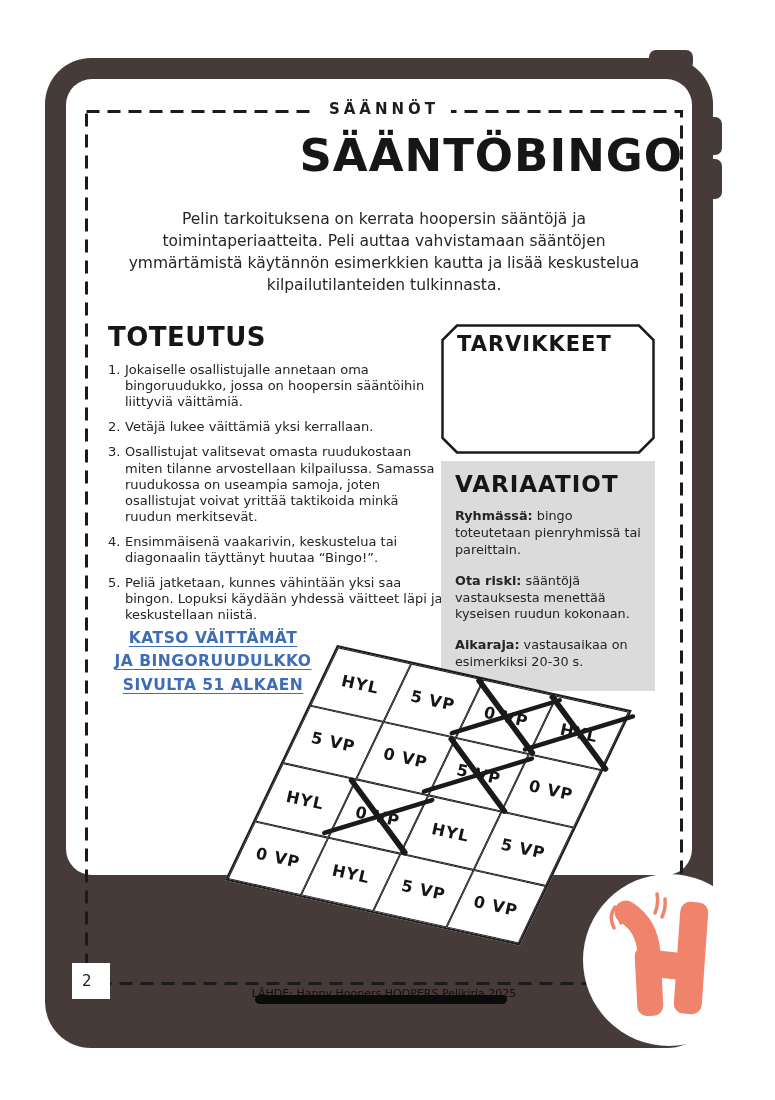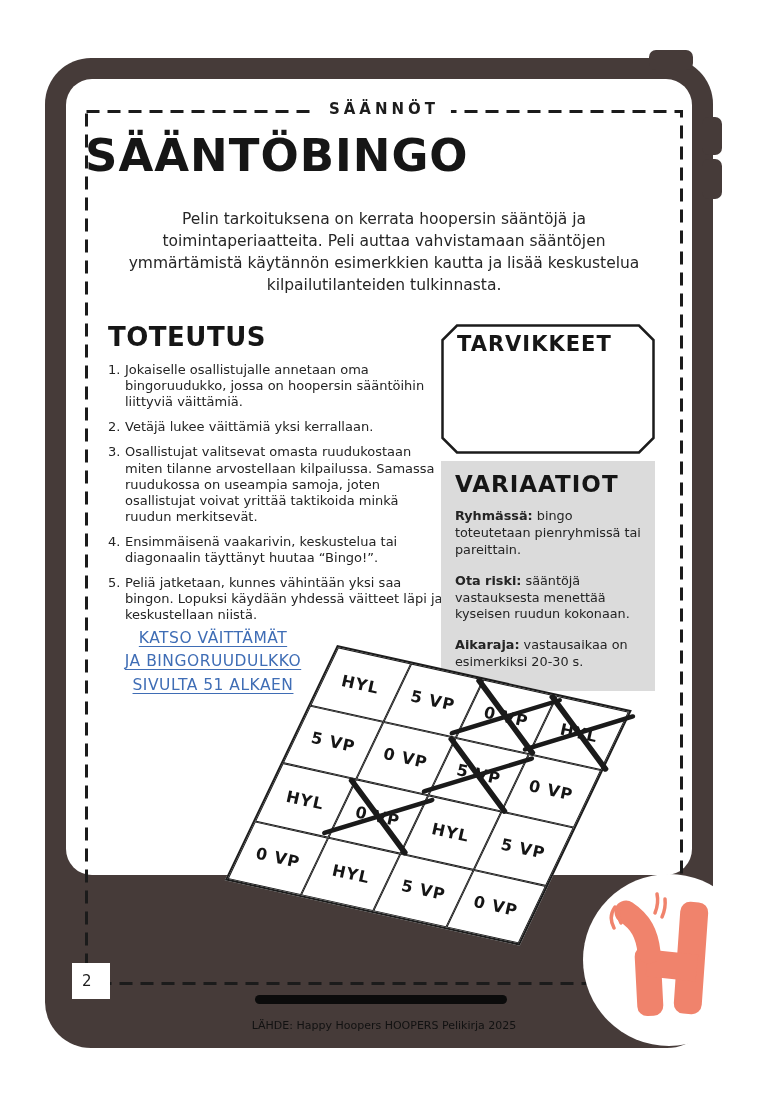--- a/index.html
+++ b/index.html
@@ -16,21 +16,21 @@
   .btn-vol{right:-9px;width:20px;border-radius:7px;}
   .btn-vol1{top:59px;height:38px;}
   .btn-vol2{top:101px;height:40px;}
   .screen{position:absolute;left:21px;top:21px;width:626px;height:796px;
     background:#ffffff;border-radius:26px;}
   
   .dashed-frame{position:absolute;left:19px;top:31px;}
   .kicker{position:absolute;top:21px;left:318px;transform:translateX(-50%);
     background:#fff;padding:0 12px;font-size:15px;font-weight:600;
     letter-spacing:4px;white-space:nowrap;color:#1d1d1d;}
-  .title{position:absolute;top:50px;left:19px;width:598px;text-align:left;
+  .title{position:absolute;top:50px;left:19px;width:598px;text-align:right;
     font-size:45px;font-weight:700;letter-spacing:1px;color:#161616;}
   .intro{position:absolute;top:129px;left:48px;width:540px;text-align:center;
     font-size:15.5px;line-height:1.43;color:#262626;}
   
   .toteutus{position:absolute;left:42px;top:243px;width:340px;}
   .sec-h{margin:0 0 10px 0;font-size:26px;font-weight:700;letter-spacing:.5px;color:#161616;}
   .steps{list-style:none;counter-reset:n;margin:0;padding:0;
     font-size:13px;line-height:1.24;color:#242424;}
   .steps li{counter-increment:n;position:relative;padding-left:17px;margin-bottom:9px;}
   .steps li::before{content:counter(n)".";position:absolute;left:0;top:0;}
@@ -46,40 +46,40 @@
   .chev{width:13px;height:13px;background:#111;flex:0 0 13px;
     clip-path:polygon(0 0,45% 0,100% 50%,45% 100%,0 100%,42% 50%);}
   
   .variaatiot{position:absolute;left:375px;top:382px;width:214px;min-height:198px;
     background:#DBDBDB;box-sizing:border-box;padding:10px 14px 6px;}
   .variaatiot h2{margin:0 0 11px 0;font-size:23px;font-weight:700;letter-spacing:1px;color:#161616;}
   .variaatiot p{margin:0 0 14px 0;font-size:12.8px;line-height:1.32;color:#242424;}
   .lead{font-weight:700;}
   
   .link-block{position:absolute;left:40px;top:548px;width:214px;text-align:center;
-    font-size:15.5px;font-weight:400;line-height:1.5;color:#3F6DB5;cursor:pointer;}
+    font-size:15.5px;font-weight:700;line-height:1.5;color:#3F6DB5;cursor:pointer;}
   .link-line{display:block;text-decoration:underline;text-underline-offset:3px;letter-spacing:.5px;}
   
   .bingo{position:absolute;left:271px;top:566px;width:298px;height:250px;
     transform:rotate(12.5deg) skewX(-13deg);transform-origin:top left;
     display:grid;grid-template-columns:repeat(4,1fr);grid-template-rows:repeat(4,1fr);
     border:2.5px solid #1c1c1c;background:#fff;}
   .cell{border:1.2px solid #1c1c1c;display:flex;align-items:center;justify-content:center;
     position:relative;font-weight:700;font-size:16px;color:#151515;}
   .cell .lbl{transform:skewX(13deg);letter-spacing:1px;white-space:nowrap;}
   .cell.crossed::before,.cell.crossed::after{content:"";position:absolute;left:-23%;
     width:146%;top:47%;height:5px;background:#1a1a1a;border-radius:3px;z-index:2;}
   .cell.crossed::before{transform:rotate(36deg);}
   .cell.crossed::after{transform:rotate(-33deg);}
   
   .pagenum{position:absolute;left:6px;top:884px;width:38px;height:36px;background:#fff;
     display:flex;align-items:center;font-size:15px;color:#1d1d1d;padding-left:10px;
     box-sizing:border-box;z-index:2;}
   .footer{position:absolute;top:908px;left:19px;width:598px;text-align:center;
-    font-size:11px;color:#111;z-index:1;margin-top:32px;}
+    font-size:11px;color:#111;z-index:1;}
   .footer-bar{position:absolute;top:916px;left:189px;width:252px;height:9px;
     background:#0b0b0b;border-radius:4.5px;z-index:2;}
   
   .logo{position:absolute;left:583px;top:874px;width:172px;height:172px;z-index:6;}
   .blob{position:absolute;inset:0;background:#fff;border-radius:50%;}
   .logo svg{position:absolute;left:24px;top:12px;}
 </style>
 </head>
 <body>
 

